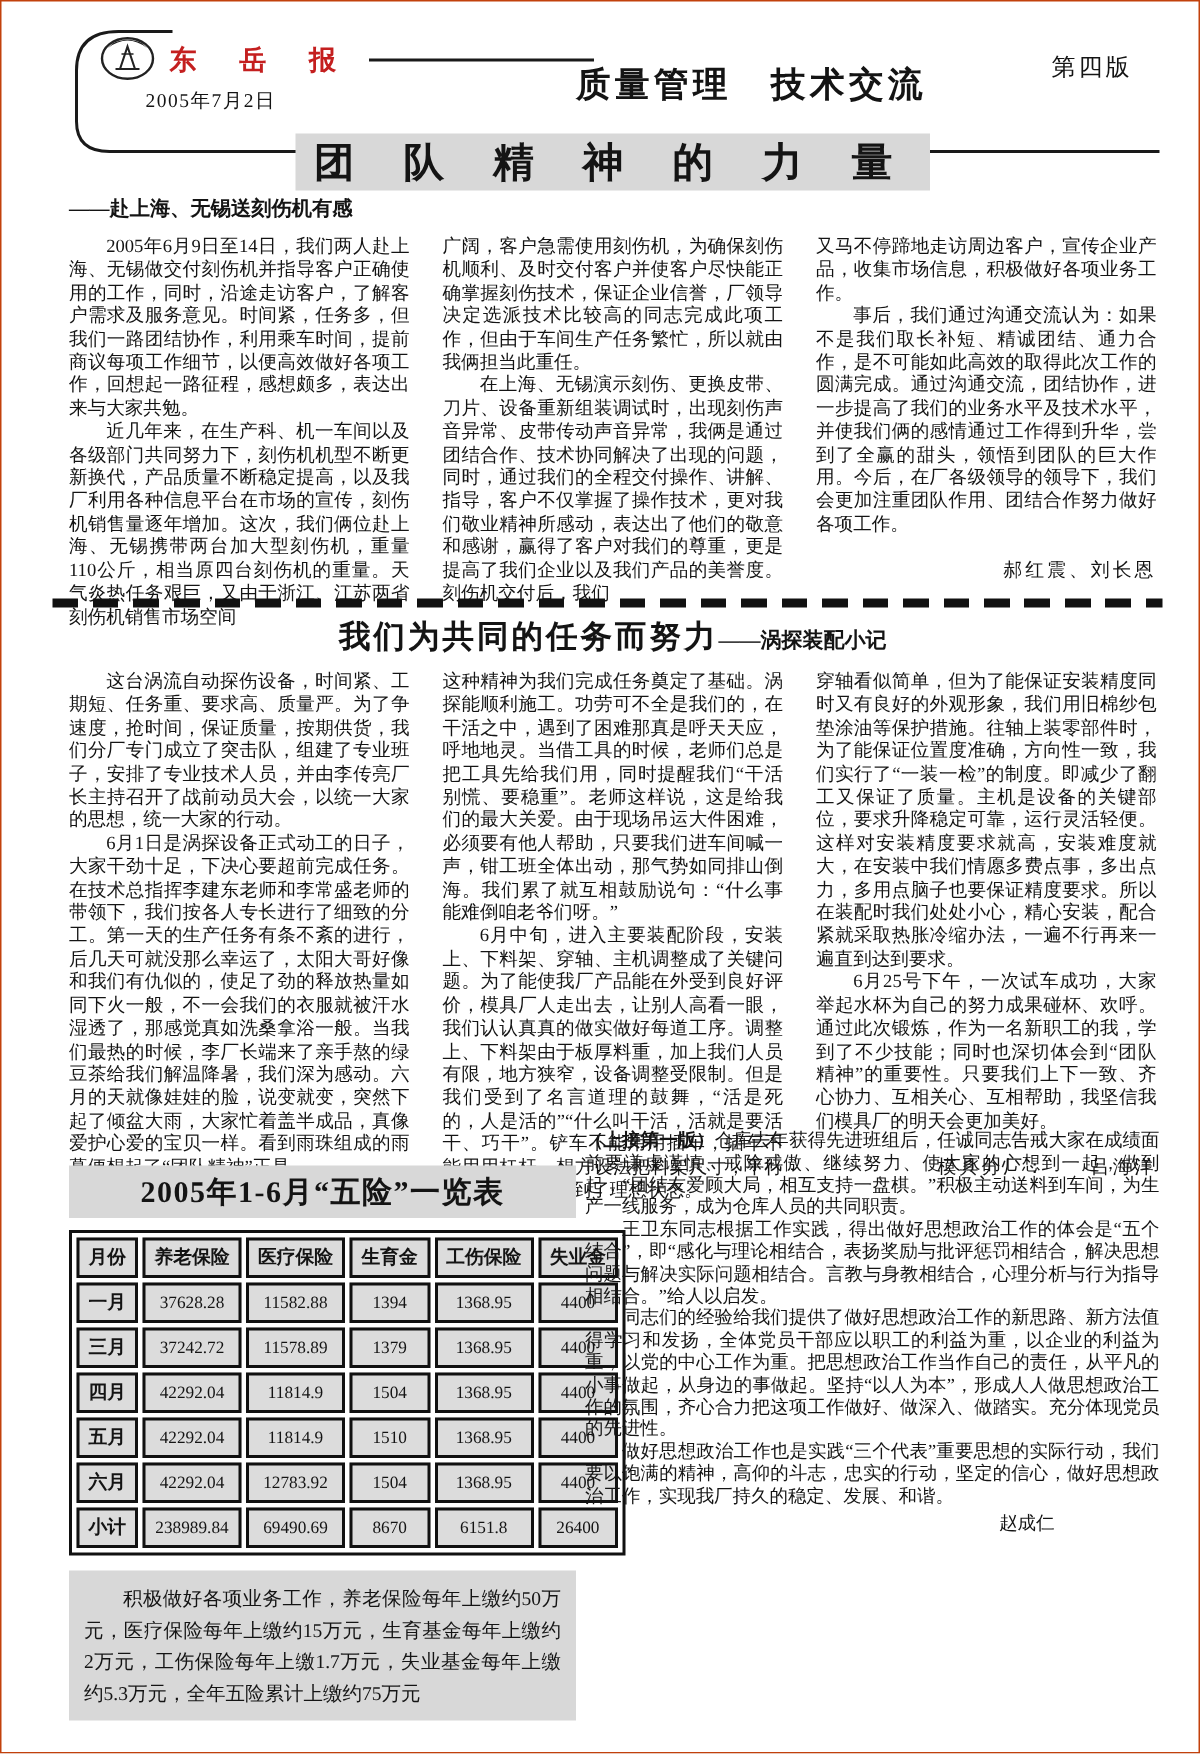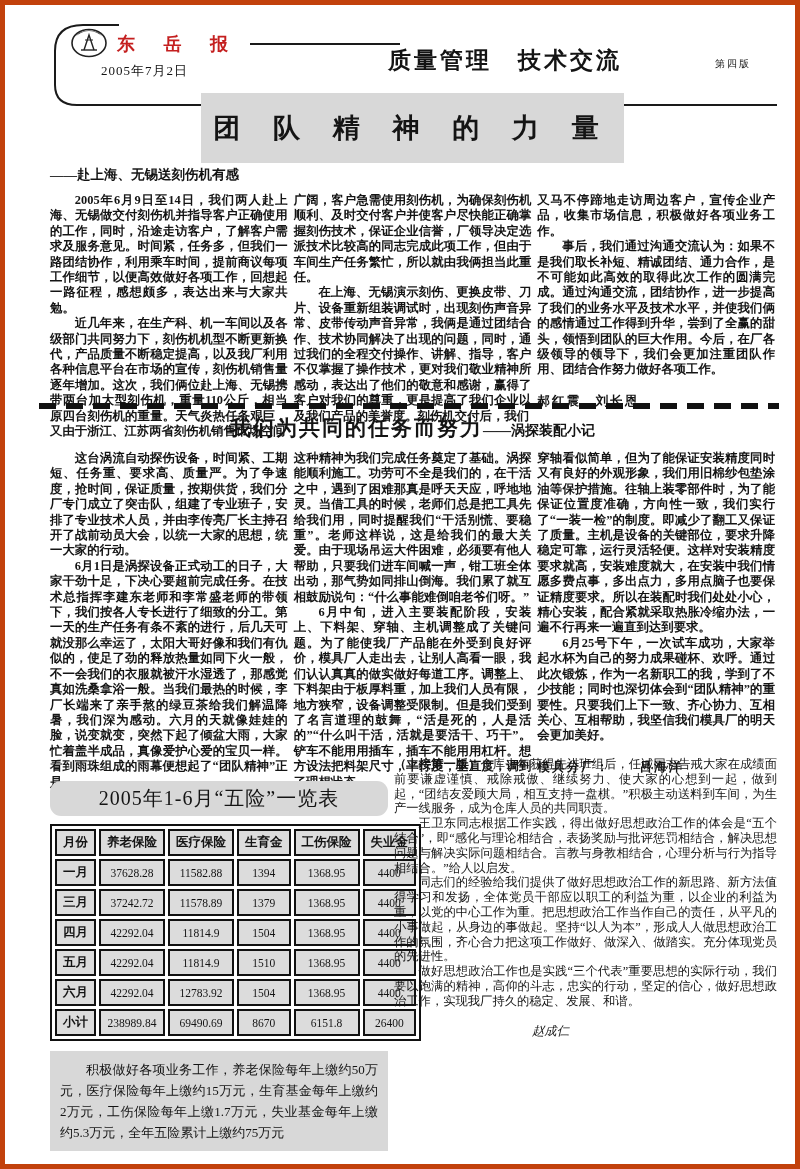--- a/index.html
+++ b/index.html
@@ -1,71 +1,71 @@
 <!DOCTYPE html>
 <html><head>
 <meta charset="utf-8">
 <style>
   * { margin:0; padding:0; box-sizing:border-box; }
   html,body { background:#ededed; }
   body { font-family:"Liberation Serif","DejaVu Serif",serif; color:#141414; }
   .page { position:relative; width:800px; height:1169px; background:#ffffff;
-          margin:0 auto; border:5px solid #c2410c; overflow:hidden; }
+          margin:0 auto; border:1px solid #c2410c; overflow:hidden; }
 
   
   .hdr-bracket { position:absolute; left:30px; top:10px; pointer-events:none; }
   .masthead { position:absolute; left:64px; top:22px; display:flex; align-items:center; gap:8px; }
   .masthead-text { color:#c41f1f; font-weight:bold; font-size:18px; letter-spacing:12px; white-space:nowrap; }
   .masthead-rule { width:150px; border-top:2px solid #1a1a1a; margin-left:2px; }
   .hdr-date { position:absolute; left:96px; top:57px; font-size:13px; letter-spacing:1px; }
   .hdr-section { position:absolute; left:340px; top:40px; width:320px; text-align:center;
                  font-size:23px; font-weight:bold; letter-spacing:3px; }
-  .hdr-edition { position:absolute; right:44px; top:52px; font-size:10px; letter-spacing:2px;text-align:right; }
+  .hdr-edition { position:absolute; right:44px; top:34px; font-size:16px; letter-spacing:2px;text-align:right; }
 
   
   .a1 { position:absolute; left:45px; top:88px; width:725px; }
   .a1-title-wrap { text-align:center; }
-  .a1-title { display:inline-block; background:#d8d8d8; padding:17px 12px;
+  .a1-title { display:inline-block; background:#d8d8d8; padding:1px 12px;
               font-size:27px; font-weight:bold; letter-spacing:13px; }
   .a1-sub { font-size:13.5px; font-weight:bold; margin-top:3px; }
 
-  .cols { display:flex; gap:6px; margin-top:9px;font-weight:bold; }
+  .cols { display:flex; gap:22px; margin-top:9px; }
   .col { flex:1; font-size:12.4px; line-height:15.4px; text-align:justify; }
   .col p { margin:0; }
   .ind { text-indent:2em; }
-  .sig-center { margin-top:16px; text-align:left; font-size:12.6px; letter-spacing:2px; }
+  .sig-center { margin-top:16px; text-align:right; font-size:12.6px; letter-spacing:2px; }
   .carry { text-align:right; }
 
   
   .dash { position:absolute; left:34px; top:398px; width:740px; height:6px;
           background:repeating-linear-gradient(90deg,#111 0 17px,transparent 17px 27px); }
 
   
   .a2 { position:absolute; left:45px; top:409px; width:725px; }
   .a2-title { text-align:center; font-size:21px; font-weight:bold; letter-spacing:2px; }
   .a2-title .suffix { font-size:14px; font-weight:bold; letter-spacing:0; }
 
   
   .bl { position:absolute; left:45px; top:776px; width:338px; }
-  .tbl-title { background:#d8d8d8; font-weight:normal; font-size:20px; text-align:center;
-               padding:4px 0; letter-spacing:1px;border-radius:11px; }
+  .tbl-title { background:#d8d8d8; font-weight:bold; font-size:20px; text-align:center;
+               padding:4px 0; letter-spacing:1px; }
   table.ins { width:100%; border-collapse:separate; border-spacing:3px;
               border:2px solid #111; margin-top:8px; }
   table.ins th, table.ins td { border:2px solid #111; background:#dcdcdc;
               text-align:center; font-size:11.5px; padding:3px 6px; white-space:nowrap; }
   table.ins th { font-size:12.5px; font-weight:bold; }
   table.ins td:first-child { font-weight:bold; font-size:12.5px; }
   .note { background:#d8d8d8; margin-top:10px; padding:8px 10px 8px; font-size:13px; line-height:21px; }
   .note .txt { text-indent:2em; text-align:justify; }
 
   
   .br { position:absolute; left:389px; top:752px; width:383px;
         font-size:12.3px; line-height:14.8px; text-align:justify; }
   .br p { margin:0; }
-  .br .sig { text-align:center; padding-right:70px; margin-top:15px;font-style:italic; }
+  .br .sig { text-align:right; padding-right:70px; margin-top:3px; }
 </style>
 </head>
 <body>
 
 <div class="page">
 
   <svg class="hdr-bracket" width="748" height="96" viewBox="0 0 748 96">
     <path d="M 84 10 H 48 Q 20 10 20 36 V 70 Q 20 90 42 90 H 742" fill="none" stroke="#1a1a1a" stroke-width="2"></path>
   </svg>
 

